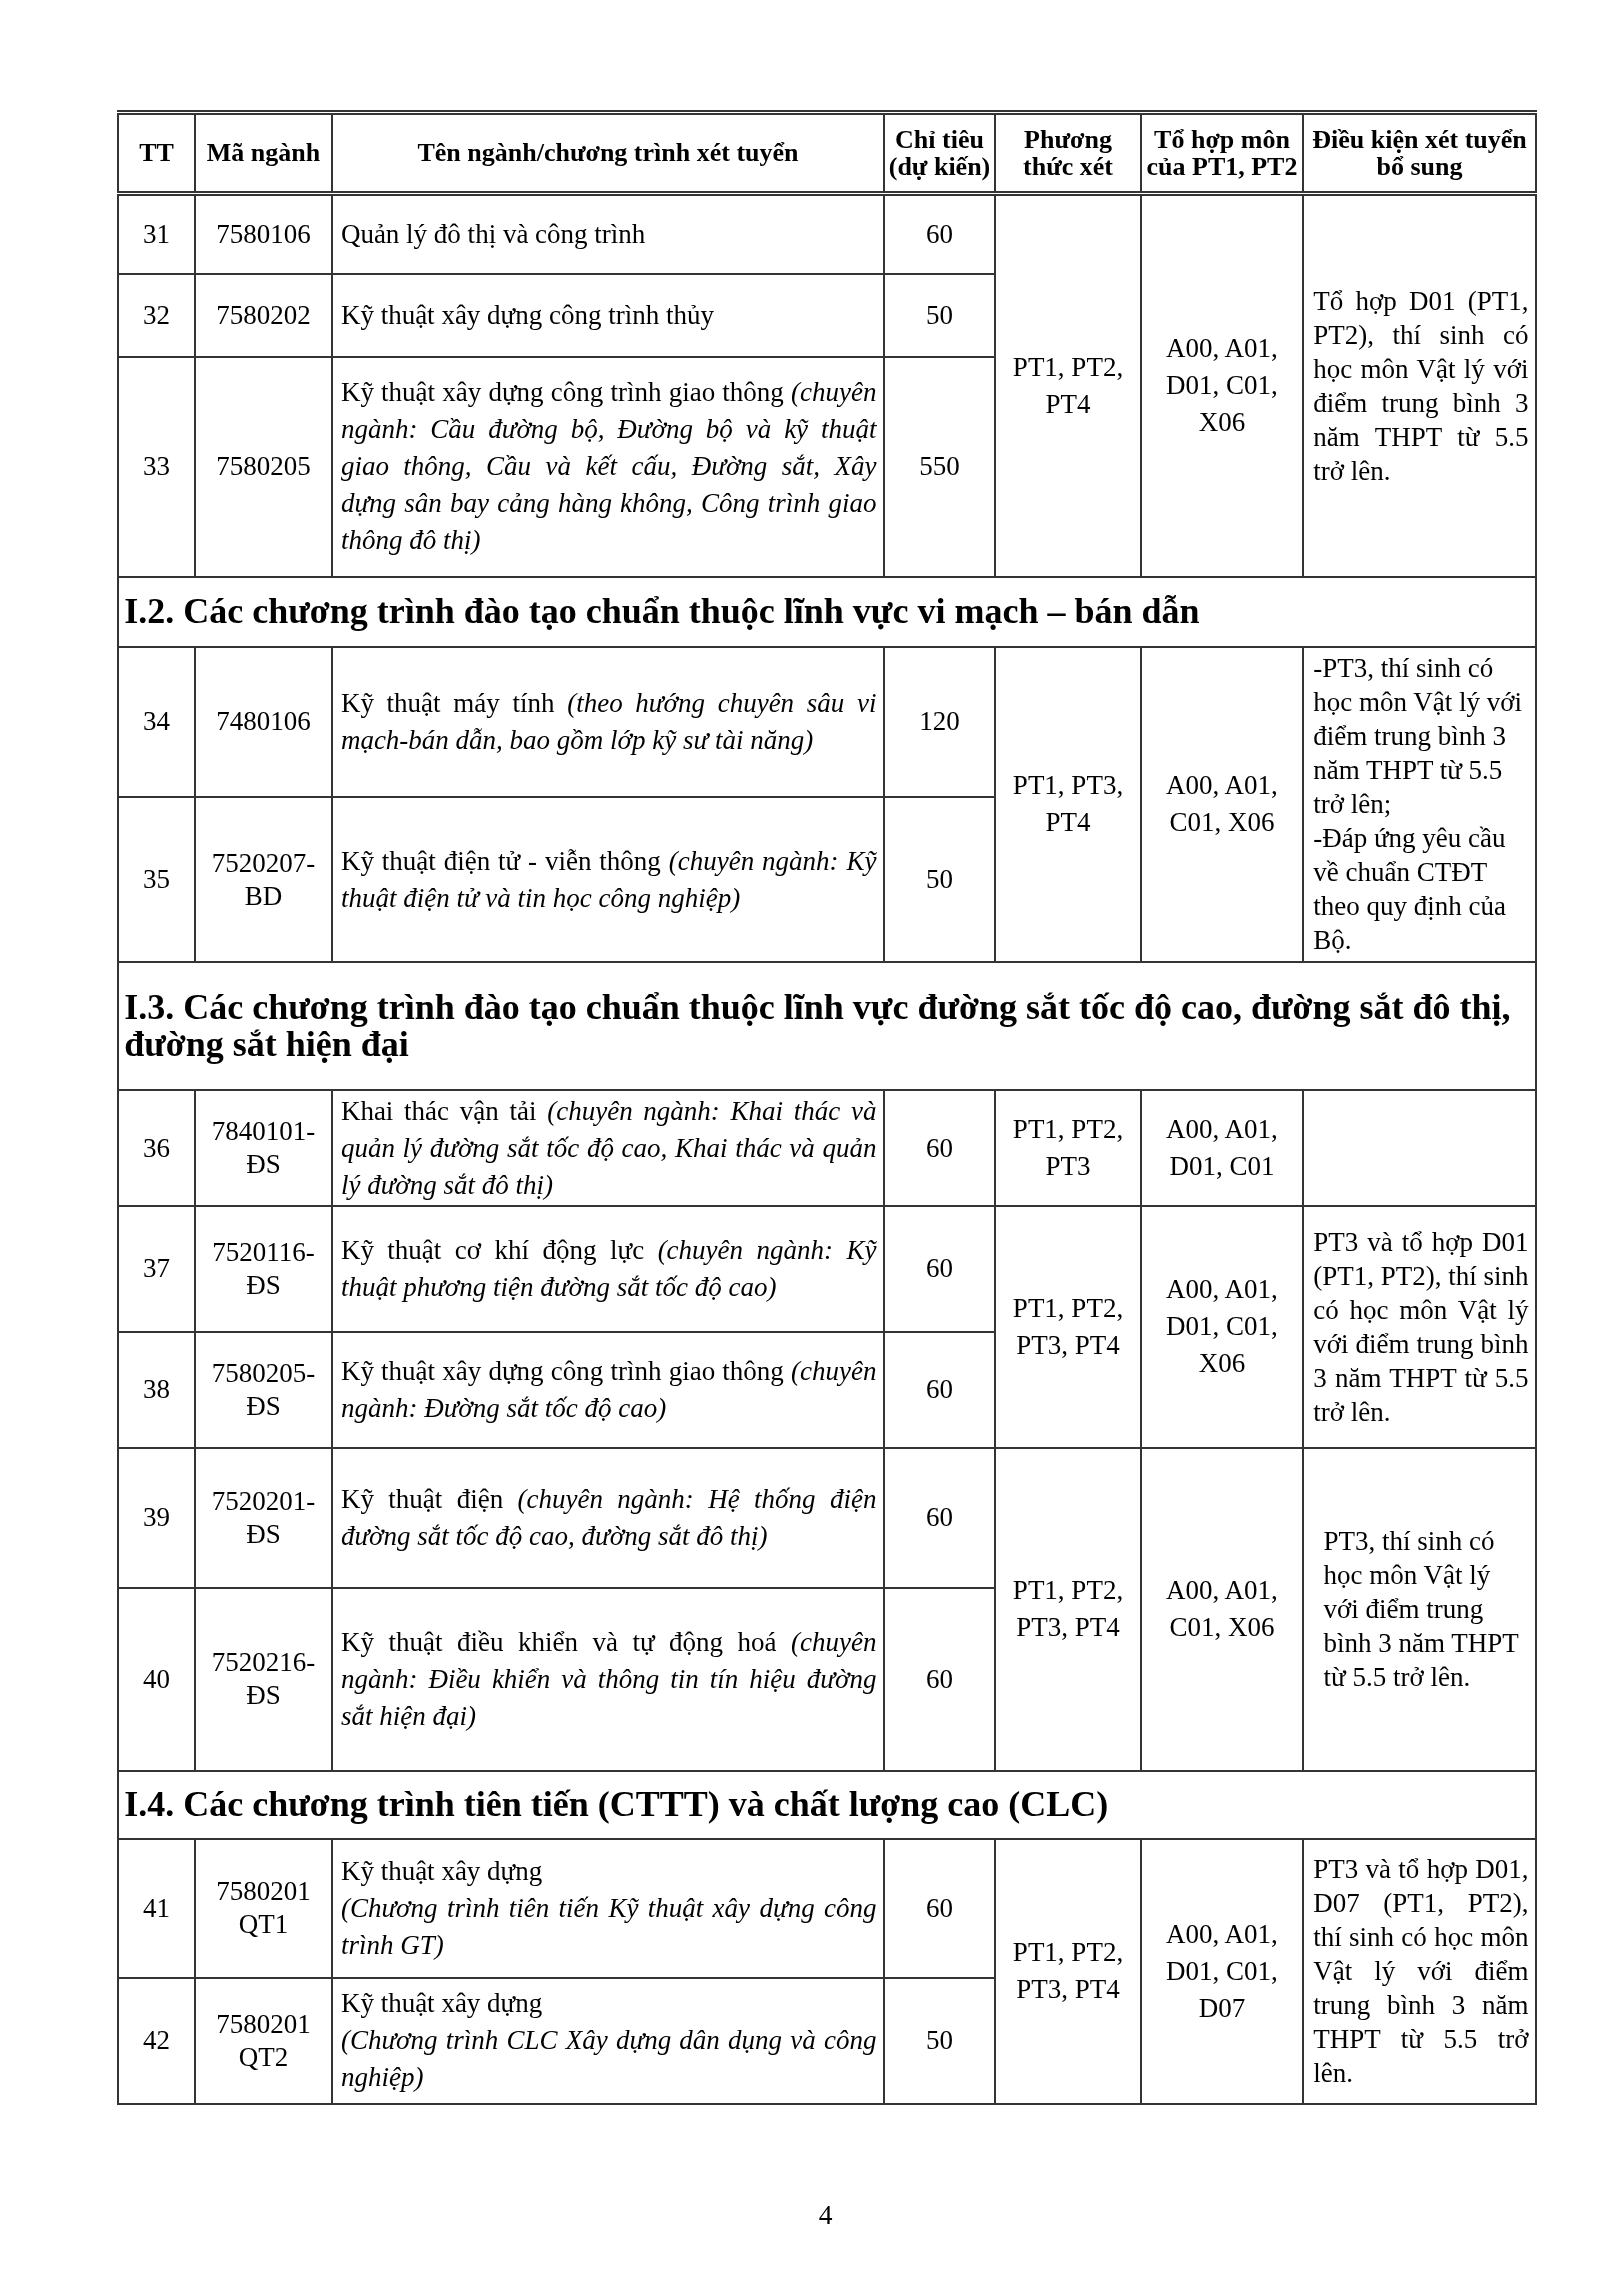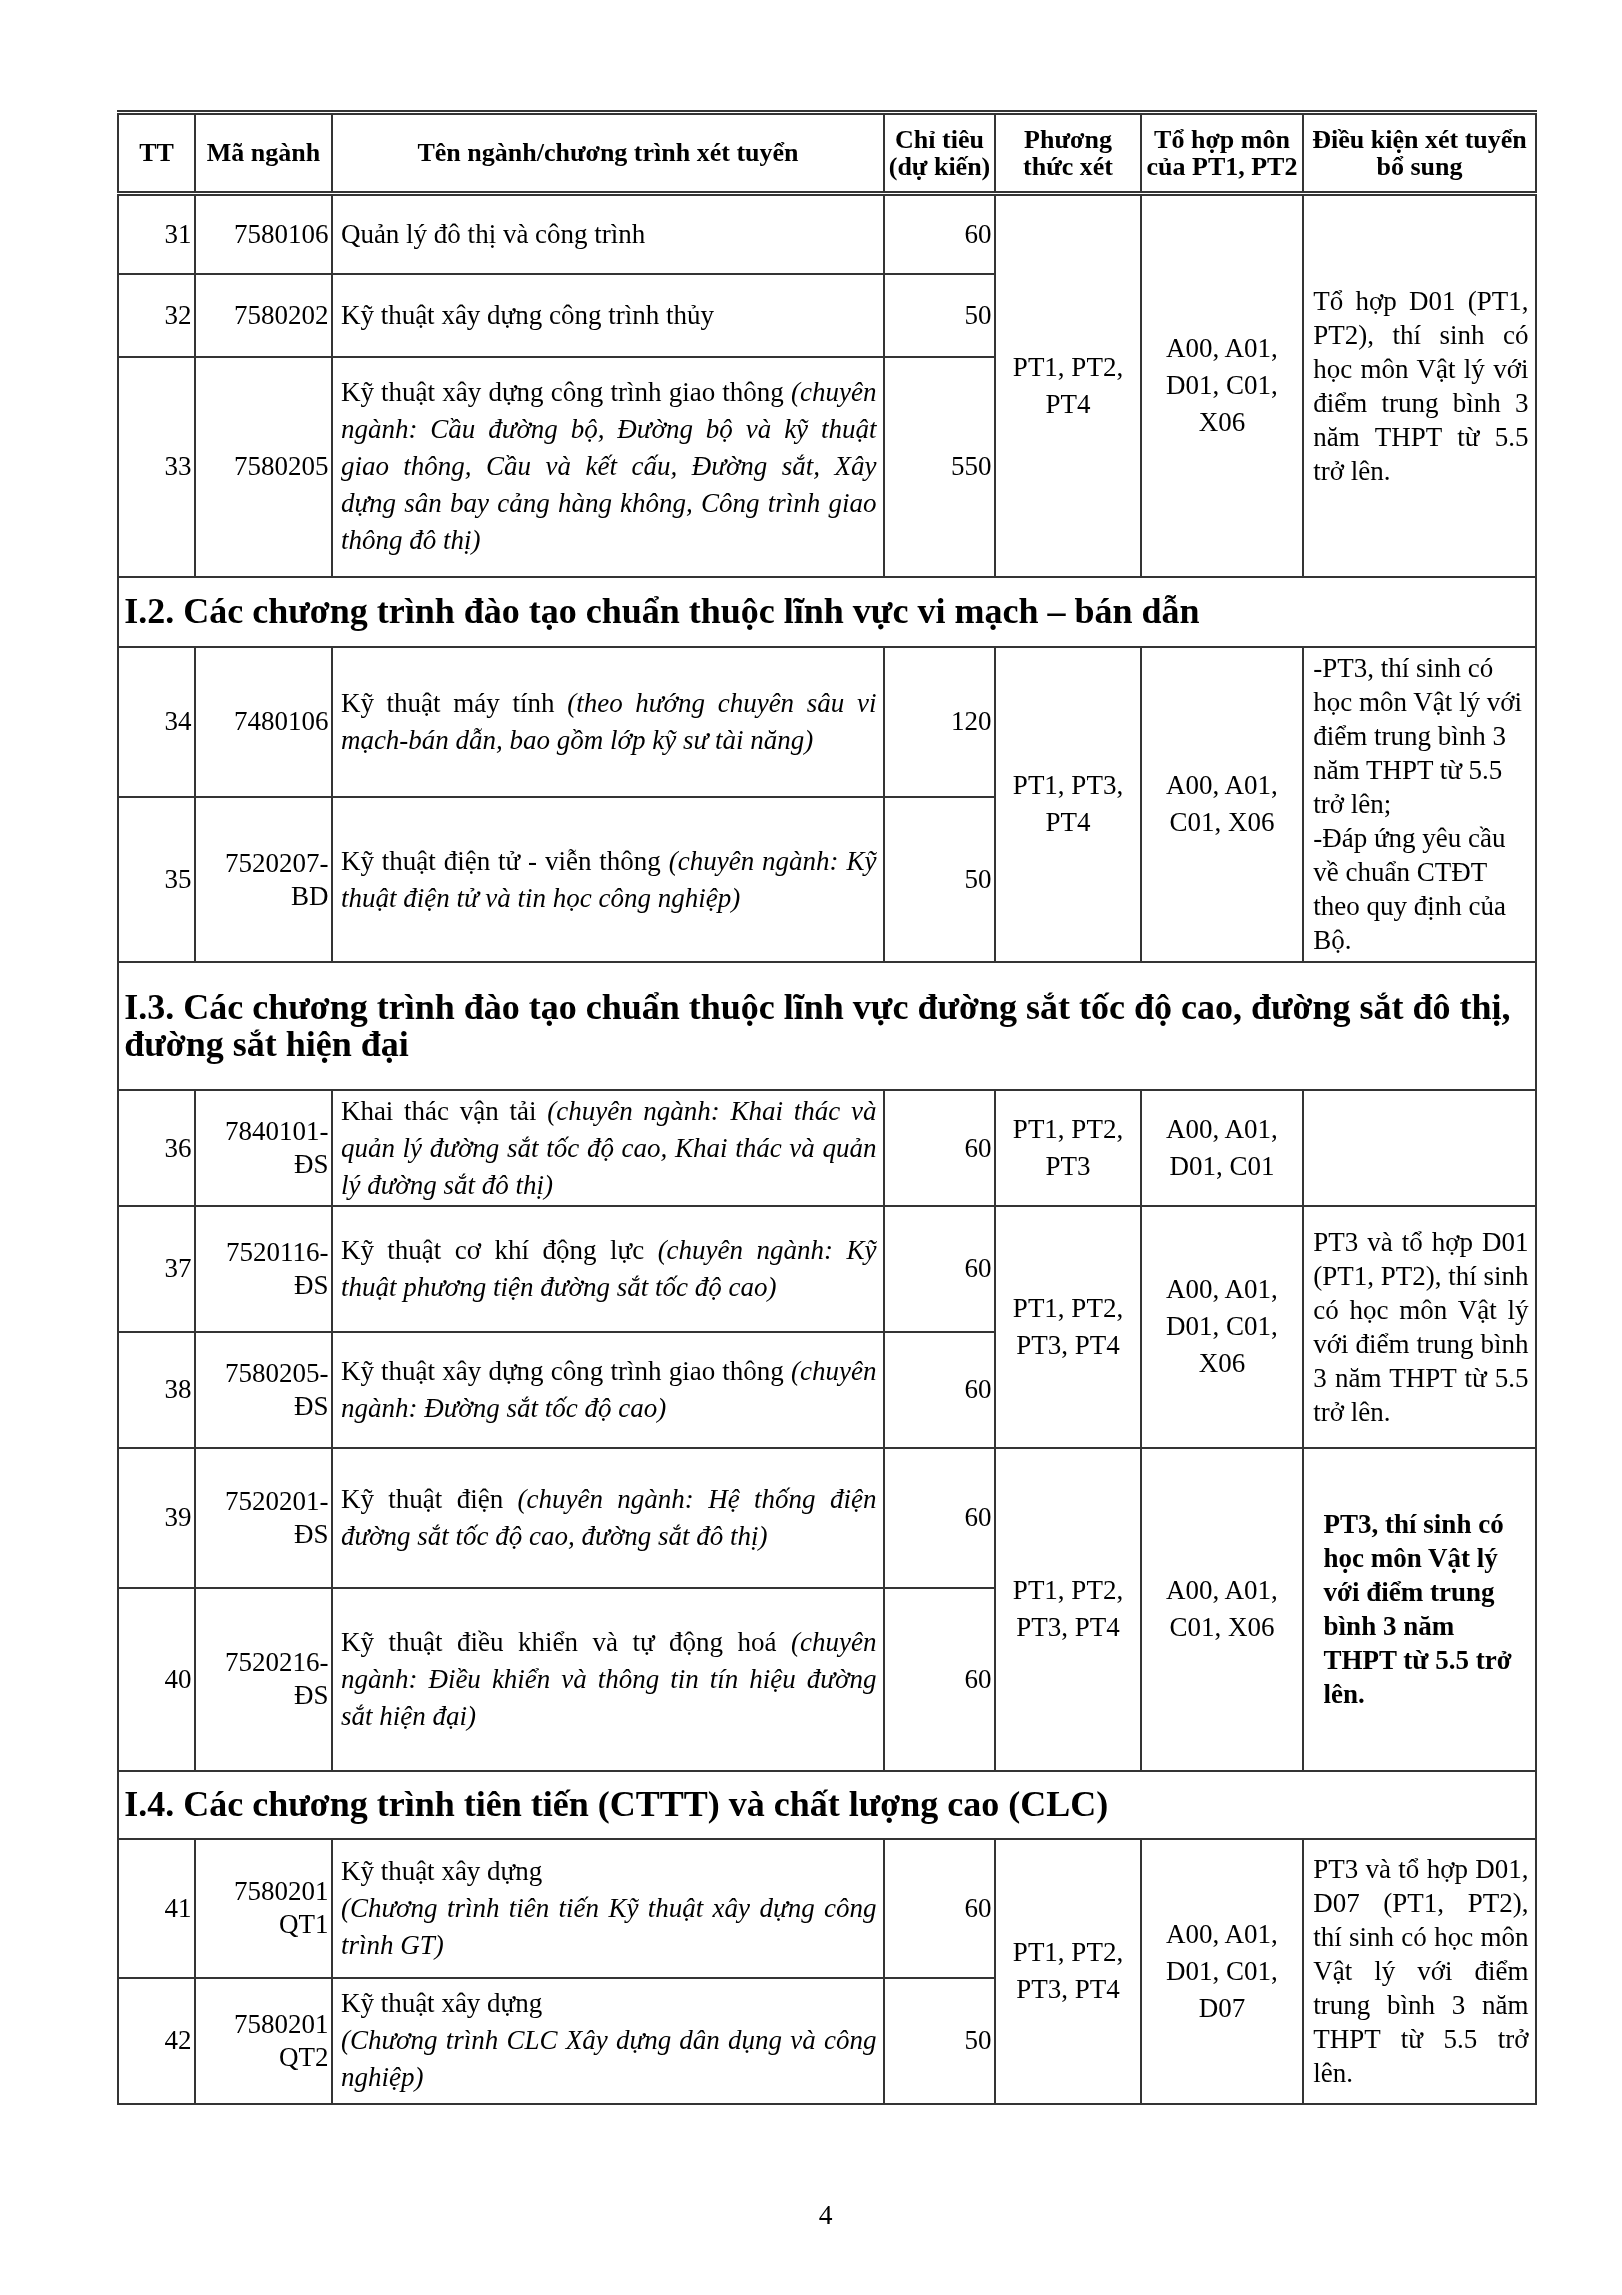--- a/index.html
+++ b/index.html
@@ -29,21 +29,21 @@
     font-size: 26px;
     line-height: 27.5px;
     font-weight: bold;
     text-align: center;
     padding: 0 1.3px;
     border-top: 5.2px double #343434;
     border-bottom: 5.2px double #343434;
     margin-left: 19px;
   }
   td.tt, td.code, td.quota {
-    text-align: right;
+    text-align: center;
     line-height: 33px;
     padding: 0 2.6px;
   }
   td.name {
     text-align: justify;
     line-height: 37px;
     padding: 1.3px 6.5px 1.3px 7.9px;
   }
   td.name i { font-weight: normal; }
   td.name i.block { display: block; }
@@ -51,21 +51,21 @@
     text-align: center;
     line-height: 37px;
     padding: 0 2.6px;
   }
   td.cond {
     line-height: 34px;
     padding: 3.9px 6.5px 3.9px 9.2px;
   }
   td.cond.just { text-align: justify; }
   td.cond.left { text-align: left; }
-  td.cond.pad  { padding-left: 19.6px; font-weight: bold; }
+  td.cond.pad  { padding-left: 19.6px; }
   tr.band td {
     font-weight: bold;
     text-align: left;
     font-size: 36px;
     line-height: 37px;
     padding: 2.6px 7.9px 2.6px 5.2px;
   }
   .pagenum {
     position: absolute;
     left: 117px; top: 2199px;

